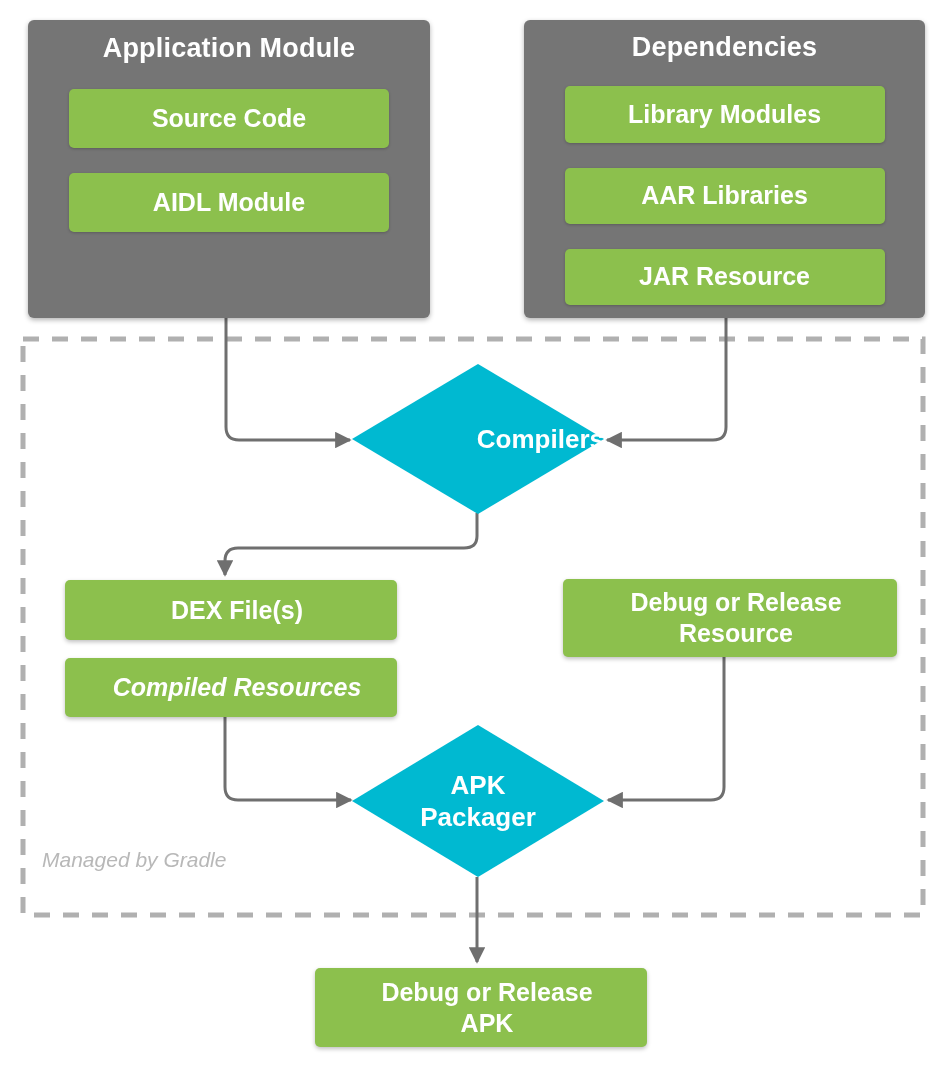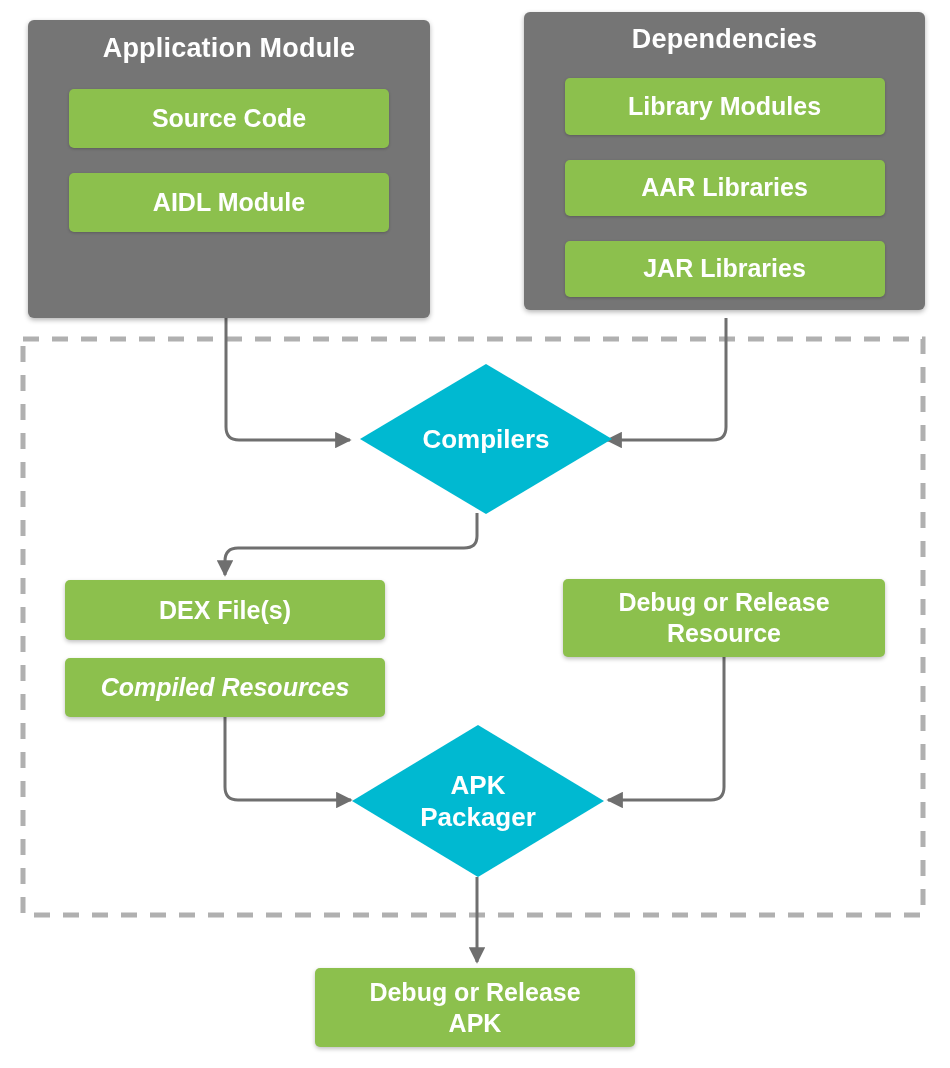--- a/index.html
+++ b/index.html
@@ -27,21 +27,21 @@
     background: #757575;
     border-radius: 6px;
     box-shadow: 0 2px 5px rgba(0,0,0,0.30);
     display: flex;
     flex-direction: column;
     align-items: center;
     z-index: 2;
     gap: 12px;
   }
   .group-app { left: 28px; top: 20px; width: 402px; height: 298px; }
-  .group-dep { left: 524px; top: 12px; width: 401px; height: 298px; }
+  .group-dep { left: 524px; top: 20px; width: 401px; height: 298px; }
   .group-title {
     height: 57px;
     display: flex;
     align-items: center;
     color: #ffffff;
     font-size: 27px;
     font-weight: bold;
     letter-spacing: 0.2px;
   }
   .chip {
@@ -68,20 +68,21 @@
     font-size: 25px;
     font-weight: bold;
     line-height: 31px;
     display: flex;
     flex-direction: column;
     align-items: center;
     justify-content: center;
     text-align: center;
     box-shadow: 0 2px 4px rgba(0,0,0,0.25);
     z-index: 2;
+    padding-left: 12px;
   }
   .node-dex       { left: 65px;  top: 580px; width: 320px; height: 60px; }
   .node-resources { left: 65px;  top: 658px; width: 320px; height: 59px; font-style: italic; }
   .node-keystore  { left: 563px; top: 579px; width: 322px; height: 78px; }
   .node-output    { left: 315px; top: 968px; width: 320px; height: 79px; }
 
   
   .diamond {
     position: absolute;
     background: #00b9d1;
@@ -91,21 +92,21 @@
     font-weight: bold;
     line-height: 32px;
     display: flex;
     flex-direction: column;
     align-items: center;
     justify-content: center;
     text-align: center;
     filter: drop-shadow(0 3px 3px rgba(0,0,0,0.25));
     z-index: 2;
   }
-  .diamond-compilers { left: 360px; top: 364px; width: 252px; height: 150px; }
+  .diamond-compilers { left: 352px; top: 364px; width: 252px; height: 150px; align-items: flex-end; }
   .diamond-packager  { left: 352px; top: 725px; width: 252px; height: 152px; }
 
   
   .caption {
     position: absolute;
     left: 42px;
     top: 845px;
     font-style: italic;
     font-size: 21px;
     line-height: 29px;
@@ -140,21 +141,21 @@
   <div class="group group-app">
     <div class="group-title">Application Module</div>
     <div class="chip">Source Code</div>
     <div class="chip">AIDL Module</div>
   </div>
 
   <div class="group group-dep">
     <div class="group-title">Dependencies</div>
     <div class="chip">Library Modules</div>
     <div class="chip">AAR Libraries</div>
-    <div class="chip">JAR Libraries</div>
+    <div class="chip">JAR Resource</div>
   </div>
 
   <div class="diamond diamond-compilers">
     <span>Compilers</span>
   </div>
 
   <div class="node node-dex">
     <span>DEX File(s)</span>
   </div>
 
@@ -166,20 +167,21 @@
     <span>Debug or Release</span>
     <span>Resource</span>
   </div>
 
   <div class="diamond diamond-packager">
     <span>APK</span>
     <span>Packager</span>
   </div>
 
   <div class="caption">
+    <div>Managed by Gradle</div>
   </div>
 
   <div class="node node-output">
     <span>Debug or Release</span>
     <span>APK</span>
   </div>
 
 </div>
 
 </body></html>

